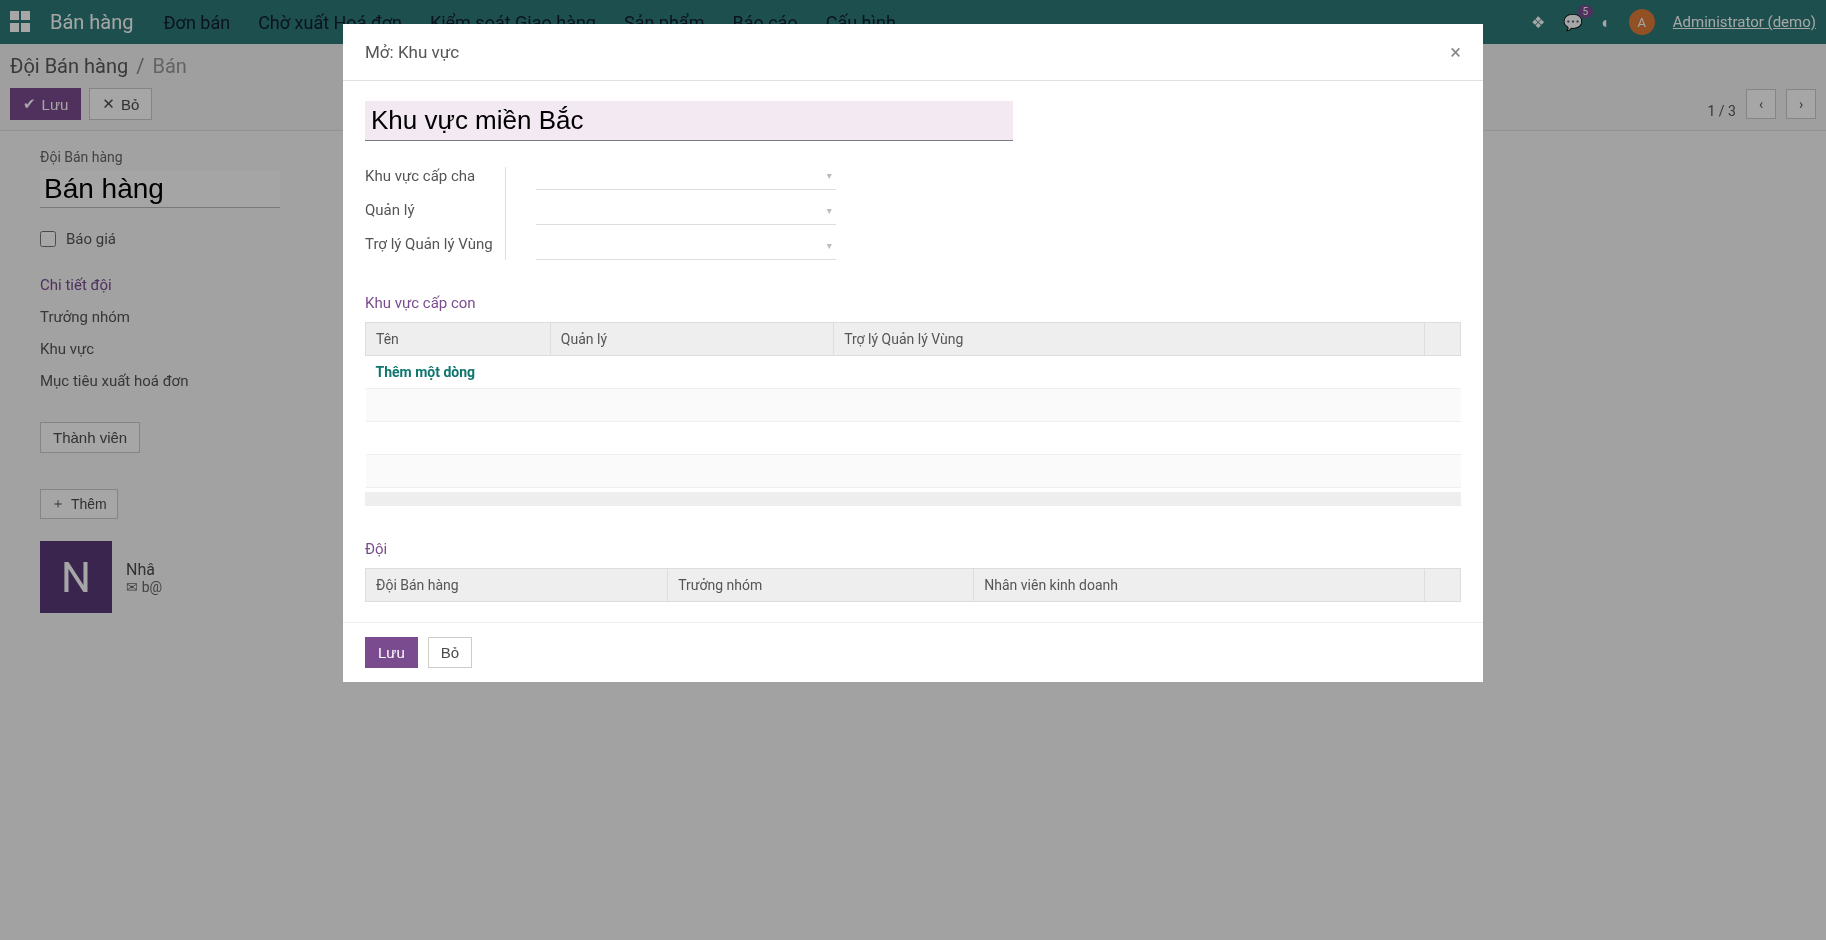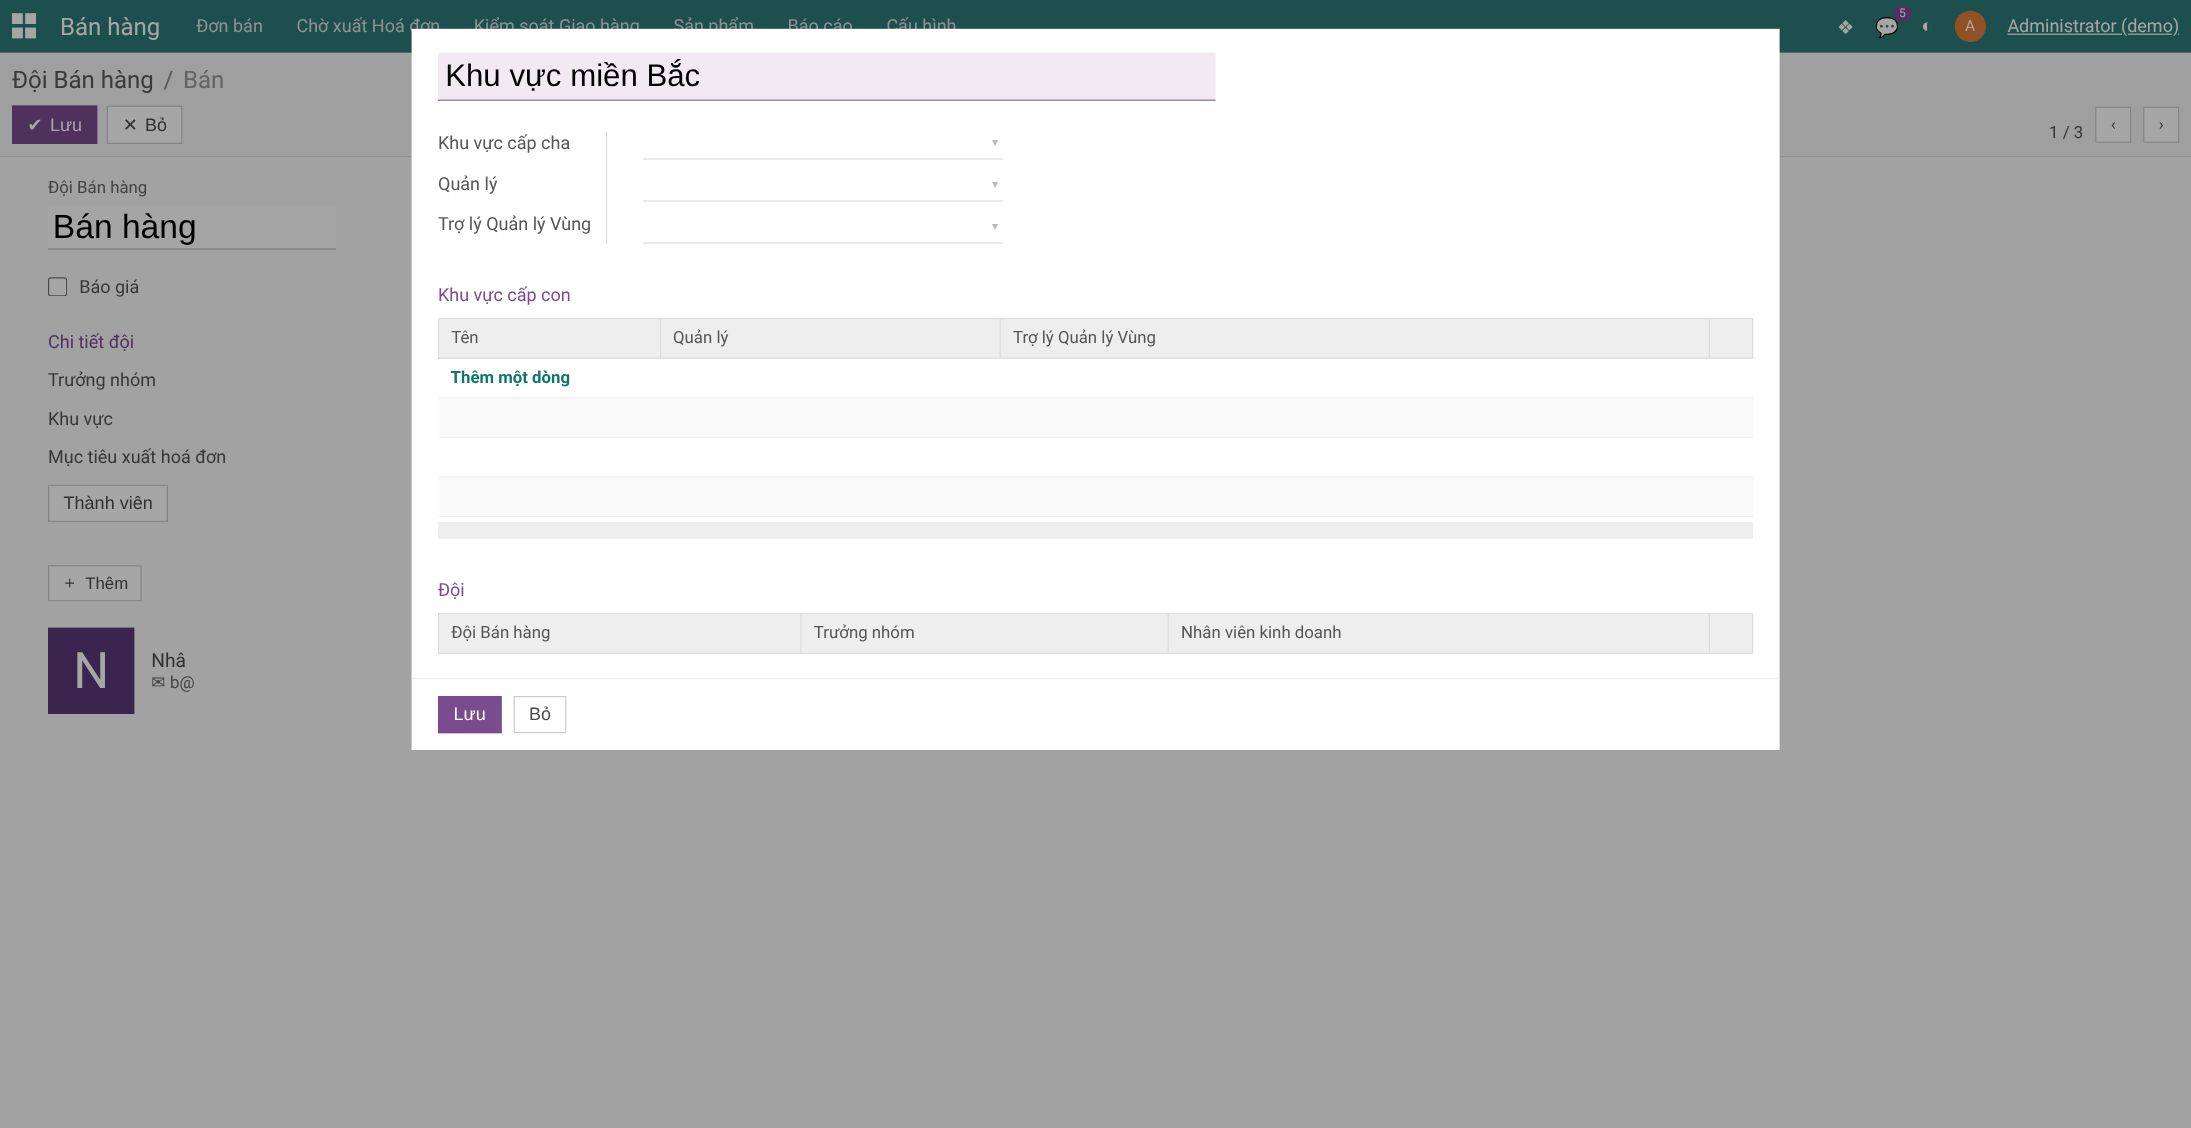--- a/index.html
+++ b/index.html
@@ -2,21 +2,21 @@
 <html><head>
 <meta charset="utf-8">
 <style>
 * { box-sizing: border-box; margin: 0; padding: 0; }
 body { font-family: -apple-system, "Segoe UI", Roboto, "Helvetica Neue", Arial, sans-serif; font-size: 14px; color: #4c4c4c; background: #f9f9f9; overflow: hidden; }
 .topbar { background: #2d7a78; color: #fff; height: 44px; display:flex; align-items:center; padding:0 10px; }
 .topbar .apps-icon { width:22px; height:22px; display:flex; flex-wrap:wrap; gap:2px; margin-right:18px; cursor:pointer; }
 .topbar .apps-icon span { width:9px; height:9px; background:#fff; }
 .topbar .brand { font-size:20px; font-weight:400; margin-right:30px; }
 .topbar .menu { display:flex; gap:28px; flex:1; }
-.topbar .menu a { color:#e5e5e5; text-decoration:none; font-size:15px; opacity:.95; cursor:pointer; }
+.topbar .menu a { color:#0f172a; text-decoration:none; font-size:18px; opacity:.95; cursor:pointer; }
 .topbar .right { display:flex; align-items:center; gap:18px; }
 .topbar .icon-btn { color:#fff; cursor:pointer; position:relative; font-size:16px; }
 .topbar .badge { position:absolute; top:-8px; right:-10px; background:#7b4b8f; color:#fff; border-radius:8px; font-size:10px; padding:1px 5px; }
 .topbar .avatar { width:26px; height:26px; border-radius:50%; background:#e07b39; color:#fff; display:flex; align-items:center; justify-content:center; font-size:13px; }
 .topbar .user { font-size:15px;text-decoration:underline; }
 .subhead { display:flex; align-items:center; justify-content:space-between; padding:10px 10px 0 10px; background:#f4f4f4; }
 .breadcrumb { font-size:20px; color:#5a5a5a; display:flex; gap:8px; align-items:center; }
 .breadcrumb .sep { color:#888; }
 .breadcrumb .cur { color:#999; }
 .toolbar { display:flex; align-items:center; justify-content:space-between; padding:10px; background:#f4f4f4; border-bottom:1px solid #e0e0e0; }
@@ -26,21 +26,21 @@
 .pager { display:flex; align-items:flex-end; gap:10px; font-size:14px; color:#555; }
 .pager-btn { border:1px solid #ccc; background:#fff; width:30px; height:30px; display:flex; align-items:center; justify-content:center; cursor:pointer; }
 .content { padding:18px 40px; }
 .form-label { color:#666; margin-bottom:6px; }
 .big-input { font-size:28px; border:none; border-bottom:1px solid #bbb; background:#fdfdfd; width:240px; padding:2px 4px; }
 .checkbox-row { display:flex; align-items:center; gap:10px; margin-top:22px; color:#555; font-size:15px; }
 .checkbox-row input { width:16px; height:16px; }
 .section-title { color:#7b4b8f; margin-top:28px; margin-bottom:14px; font-size:15px; }
 .kv-row { display:flex; margin-bottom:14px; font-size:15px; color:#555; }
 .kv-row .k { width:190px; }
-.member-btn { }
+.member-btn { margin-top:18px; }
 .member-card { display:flex; align-items:center; gap:14px; margin-top:22px; }
 .member-avatar { width:72px; height:72px; background:#5a3a7a; color:#fff; font-size:42px; display:flex; align-items:center; justify-content:center; }
 .modal-overlay { position:fixed; inset:0; background:rgba(0,0,0,.35); display:flex; align-items:flex-start; justify-content:center; }
 .modal { background:#fff; margin-top:24px; width:1140px; max-height:calc(100% - 30px); overflow:auto; display:flex; flex-direction:column; }
 .modal-head { display:flex; justify-content:space-between; align-items:center; padding:16px 22px; border-bottom:1px solid #e0e0e0; font-size:17px; color:#555; }
 .modal-head .close { cursor:pointer; color:#888; font-size:20px; }
 .modal-body { padding:20px 22px; }
 .m-label { color:#666; font-size:15px; margin-bottom:6px; }
 .m-title-input { width:648px; font-size:26px; border:none; border-bottom:1px solid #7b7b7b; background:#f3e9f2; padding:4px 6px; }
 .m-fields { margin-top:26px; display:flex; gap:30px; }
@@ -142,20 +142,24 @@
       <div style="display:flex; align-items:center; gap:4px; color:#666;">
           <span>✉</span>
           <span>b@</span>
         </div>
     </div>
   </div>
 </div>
 
 <div class="modal-overlay">
   <div class="modal">
+    <div class="modal-head">
+      <span>Mở: Khu vực</span>
+      <span class="close">×</span>
+    </div>
     <div class="modal-body">
       <input class="m-title-input" value="Khu vực miền Bắc" style="">
       <div class="m-fields">
         <div class="labels">
           <span>Khu vực cấp cha</span>
           <span>Quản lý</span>
           <span>Trợ lý Quản lý Vùng</span>
         </div>
         <div class="inputs">
           <div class="m-select">&nbsp;</div>

